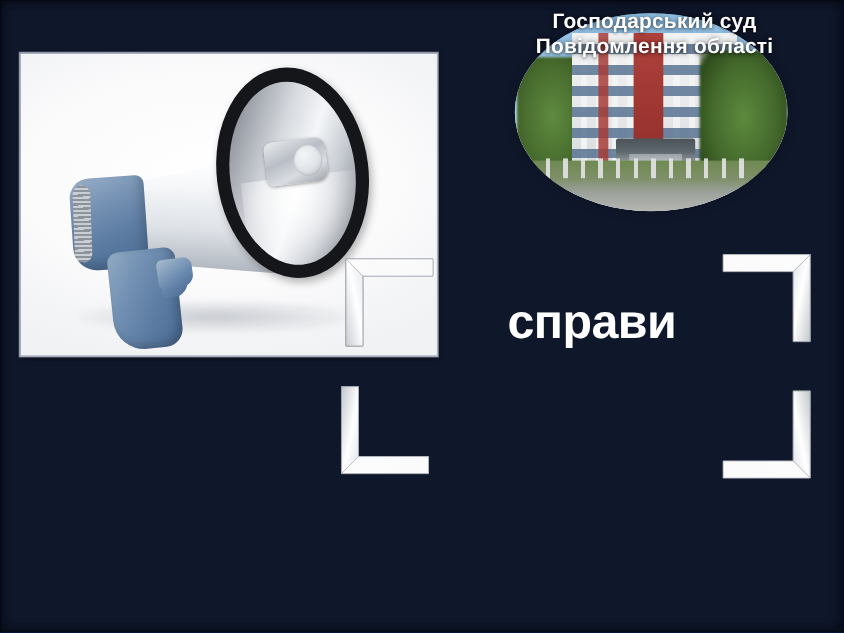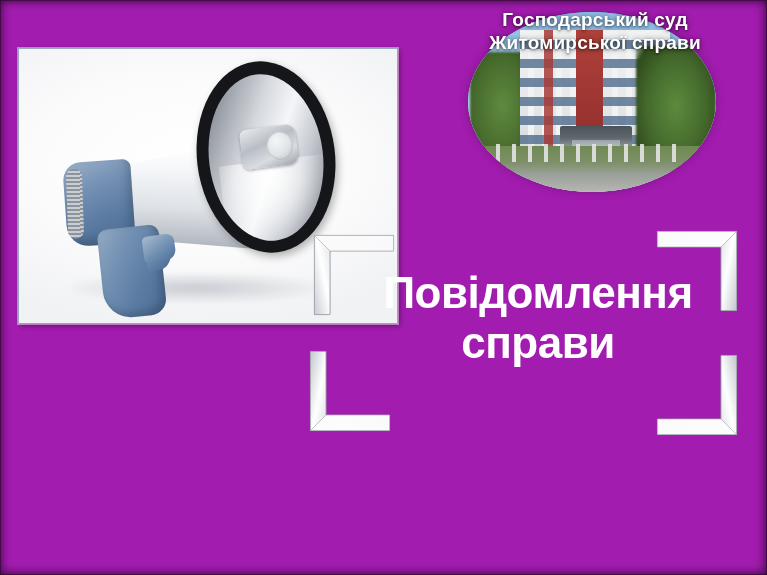--- a/index.html
+++ b/index.html
@@ -5,21 +5,21 @@
   html, body {
     margin: 0;
     padding: 0;
     background: #0a1f52;
   }
   #slide {
     position: relative;
     width: 767px;
     height: 575px;
     overflow: hidden;
-    background: #a21caf;
+    background: #0f172a;
     font-family: "Liberation Sans", sans-serif;
   }
   
   #vignette {
     position: absolute;
     inset: 0;
     pointer-events: none;
     box-shadow: inset 0 0 0 1px rgba(0,0,0,0.30),
                 inset 0 3px 7px rgba(0,0,0,0.28),
                 inset 0 -4px 9px rgba(0,0,0,0.25),
@@ -361,21 +361,21 @@
       <div class="ch-red-stripe"></div>
       <div class="ch-entrance"></div>
     </div>
     <div class="ch-tree-right"></div>
     <div class="ch-ground"></div>
     <div class="ch-fence"></div>
   </div>
 
   <div id="court-title">
     <span>Господарський суд</span><br>
-    <span>Житомирської справи</span>
+    <span>Повідомлення області</span>
   </div>
 
   <svg class="bracket" id="bracket-tl" viewBox="0 0 100 100">
     <defs>
       <linearGradient id="gTL1" x1="0" y1="0" x2="1" y2="1">
         <stop offset="0%" stop-color="#ffffff"></stop>
           <stop offset="45%" stop-color="#f1f2f4"></stop>
         <stop offset="100%" stop-color="#b9bdc4"></stop>
       </linearGradient>
       <linearGradient id="gTL2" x1="0" y1="1" x2="1" y2="0">
@@ -437,18 +437,17 @@
           <stop offset="55%" stop-color="#ffffff"></stop>
         <stop offset="100%" stop-color="#dfe1e5"></stop>
       </linearGradient>
     </defs>
     <polygon points="96,4 96,96 4,96 4,78 78,78 78,4" fill="url(#gBR1)" stroke="#8d929b" stroke-width="1"></polygon>
     <polygon points="96,4 78,4 78,78 96,96" fill="url(#gBR2)" stroke="#9aa0a8" stroke-width="0.8"></polygon>
     <polygon points="96,96 4,96 4,78 78,78" fill="#fdfdfd" stroke="#a8adb5" stroke-width="0.6" opacity="0.9"></polygon>
   </svg>
 
   <div id="slide-title">
-    <span class="t-line">Повідомлення</span>
     <span class="t-line">справи</span>
   </div>
 
   <div id="vignette"></div>
 </div>
 
 </body></html>

